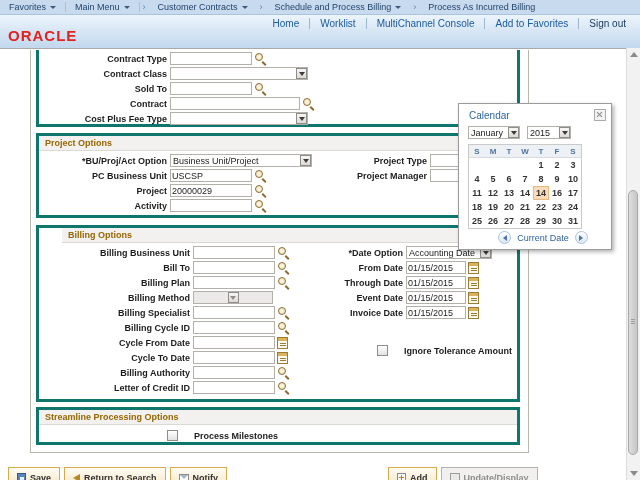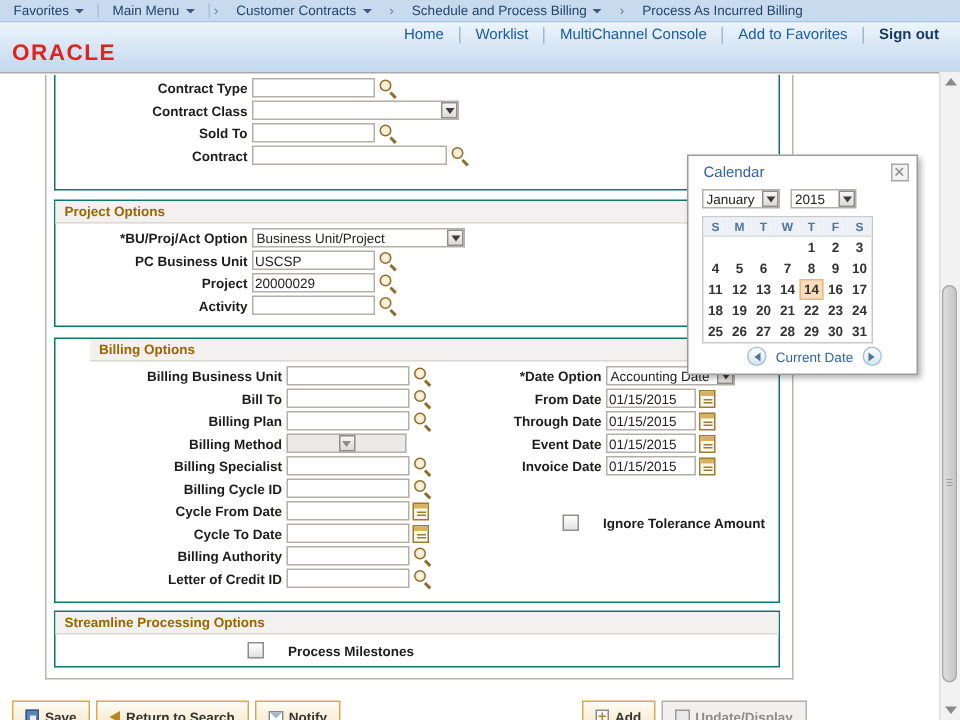--- a/index.html
+++ b/index.html
@@ -15,26 +15,26 @@
   .bc-sep{color:#5f7da0;padding:0 3px;font-size:9px;}
 
   
   .hdr{position:absolute;top:15px;left:0;right:0;height:33px;
     background:linear-gradient(#ecf4fb,#c2d8ee);border-bottom:1px solid #a9a9a9;}
   .logo{position:absolute;left:8px;bottom:4px;font-size:15px;font-weight:bold;color:#e0231f;
     letter-spacing:1px;cursor:default;}
   .hdr-links{position:absolute;top:3px;right:4px;display:flex;align-items:center;font-size:10px;color:#1b5ba0;}
   .hlink{padding:0 10px;cursor:pointer;white-space:nowrap;}
   .hlink + .hlink{border-left:1px solid #9fb8d2;}
-  .hlink.signout{font-weight:bold;color:#16385f;text-align:right;}
+  .hlink.signout{font-weight:normal;color:#16385f;text-align:right;}
 
   
   .outer{position:absolute;left:30px;top:50px;width:497px;height:402px;background:#fff;
     border:1px solid #b9b6b0;border-top:none;}
-  .gbox{position:absolute;left:5px;width:484px;border:1px solid #0f766e;background:#fff;box-sizing:border-box;}
+  .gbox{position:absolute;left:5px;width:484px;border:3px solid #0f766e;background:#fff;box-sizing:border-box;}
   .ghead{height:14px;background:#f2f1ef;border-bottom:1px solid #dbd9d4;display:flex;align-items:center;
     padding-left:6px;font-size:9px;font-weight:bold;color:#996600;}
   .rows{padding-top:2px;}
   .frow{display:flex;align-items:center;height:15px;}
   .flbl{width:128px;text-align:right;padding-right:3px;font-size:9px;font-weight:bold;color:#1d1d1d;white-space:nowrap;flex:none;}
   .flbl-r{text-align:right;padding-right:3px;font-size:9px;font-weight:bold;color:#1d1d1d;white-space:nowrap;flex:none;}
   .w160{width:160px;} .w136{width:136px;}
   .rcol{position:absolute;left:228px;top:17px;}
 
   .psin{height:11px;border:1px solid #b3b0aa;font-size:9px;padding:0 1px;background:#fff;color:#222;
@@ -182,20 +182,29 @@
         <div class="frow">
           <span class="flbl">Sold To</span>
           <input class="psin" value="" style="">
           <span class="lkp"></span>
         </div>
         <div class="frow">
           <span class="flbl">Contract</span>
           <input class="psin w126" value="" style="">
           <span class="lkp"></span>
         </div>
+        <div class="frow">
+          <span class="flbl">Cost Plus Fee Type</span>
+          <div class="pssel">
+            <span class="seltxt"></span>
+            <span class="selbtn">
+                <span class="tri-d"></span>
+              </span>
+          </div>
+        </div>
       </div>
     </div>
 
     <div class="gbox" style="top:83px;height:85px;">
       <div class="ghead">Project Options</div>
       <div class="rows">
         <div class="frow">
           <span class="flbl">*BU/Proj/Act Option</span>
           <div class="pssel w142">
             <span class="seltxt">Business Unit/Project</span>
@@ -211,20 +220,30 @@
         </div>
         <div class="frow">
           <span class="flbl">Project</span>
           <input class="psin" value="20000029" style="">
           <span class="lkp"></span>
         </div>
         <div class="frow">
           <span class="flbl">Activity</span>
           <input class="psin" value="" style="">
           <span class="lkp"></span>
+        </div>
+      </div>
+      <div class="rcol">
+        <div class="frow">
+          <span class="flbl-r w160">Project Type</span>
+          <input class="psin" value="" style="">
+        </div>
+        <div class="frow">
+          <span class="flbl-r w160">Project Manager</span>
+          <input class="psin" value="" style="">
         </div>
       </div>
     </div>
 
     <div class="gbox" style="top:175px;height:177px;padding-left:23px;">
       <div class="ghead">Billing Options</div>
       <div class="rows">
         <div class="frow">
           <span class="flbl">Billing Business Unit</span>
           <input class="psin" value="" style="">

